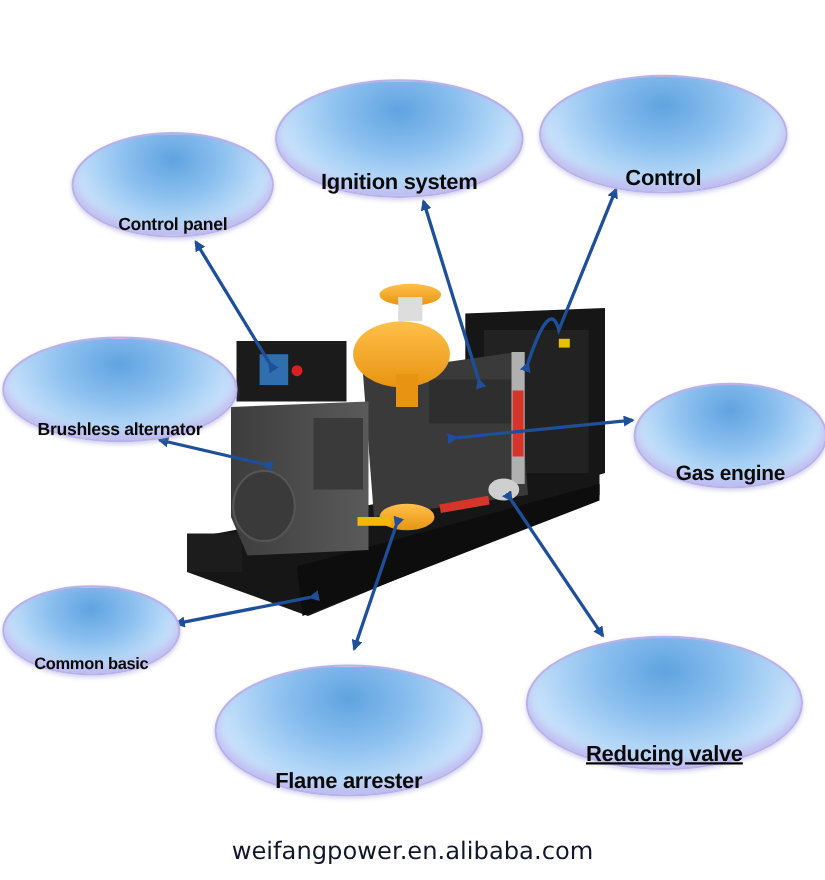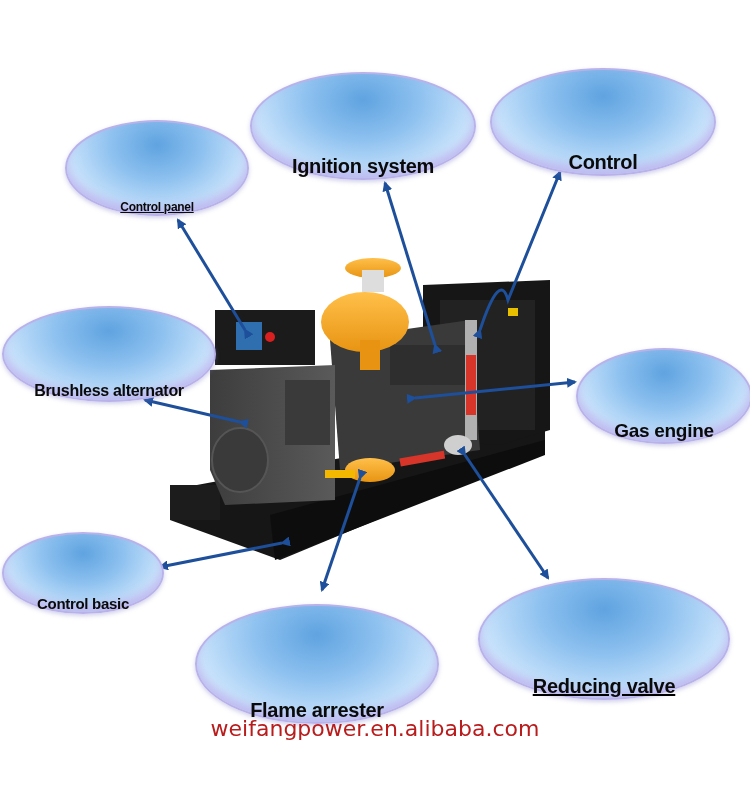--- a/index.html
+++ b/index.html
@@ -5,21 +5,21 @@
   html,body{margin:0;padding:0;background:#ffffff;}
   body{width:750px;height:800px;position:relative;overflow:hidden;font-family:"Liberation Sans","DejaVu Sans",sans-serif;}
   .bubble{position:absolute;border-radius:50%;
     background:radial-gradient(ellipse at 50% 25%, #5fa3e0 0%, #8cc0ef 35%, #c7e2fb 70%, #e8f4ff 100%);
     box-shadow:inset 0 -6px 10px rgba(180,150,230,0.55), 0 2px 4px rgba(120,120,200,0.35);
     border:2px solid #b9b2ea;
     display:flex;align-items:flex-end;justify-content:center;}
   .bubble span{font-weight:900;color:#0a0a0a;letter-spacing:-0.3px;white-space:nowrap;font-family:"Liberation Sans",sans-serif;}
   svg.arrows{position:absolute;left:0;top:0;}
   .machine{position:absolute;left:0;top:0;}
-  .footer{position:absolute;left:0;width:750px;top:716px;text-align:center;color:#b91c1c;font-size:22px;font-family:"DejaVu Sans",sans-serif;}
+  .footer{position:absolute;left:0;width:750px;top:762px;text-align:center;color:#0f172a;font-size:22px;font-family:"DejaVu Sans",sans-serif;}
 </style>
 </head>
 <body>
 
 <svg class="machine" width="750" height="800" viewBox="0 0 750 800">
   <defs>
     <linearGradient id="yel" x1="0" y1="0" x2="0" y2="1">
       <stop offset="0" stop-color="#ffc04a"></stop>
         <stop offset="1" stop-color="#e89412"></stop>
     </linearGradient>
@@ -88,36 +88,36 @@
     <path d="M480,330 Q500,270 508,300 L560,172" marker-end="url(#ah)" marker-start="url(#ah)"></path>
     <line x1="240" y1="422" x2="145" y2="400" marker-end="url(#ah)" marker-start="url(#ah)"></line>
     <line x1="415" y1="398" x2="575" y2="382" marker-end="url(#ah)" marker-start="url(#ah)"></line>
     <line x1="282" y1="543" x2="160" y2="567" marker-end="url(#ah)" marker-start="url(#ah)"></line>
     <line x1="360" y1="478" x2="322" y2="590" marker-end="url(#ah)" marker-start="url(#ah)"></line>
     <line x1="465" y1="455" x2="548" y2="578" marker-end="url(#ah)" marker-start="url(#ah)"></line>
   </g>
 </svg>
 
 <div class="bubble" style="left:65px;top:120px;width:180px;height:92px;">
-  <span style="font-size:12px;text-decoration:underline;">Control panel</span>
+  <span style="font-size:16px;">Control panel</span>
 </div>
 <div class="bubble" style="left:250px;top:72px;width:222px;height:104px;">
   <span style="font-size:20px;">Ignition system</span>
 </div>
 <div class="bubble" style="left:490px;top:68px;width:222px;height:104px;">
   <span style="font-size:20px;">Control</span>
 </div>
 <div class="bubble" style="left:2px;top:306px;width:210px;height:92px;">
   <span style="font-size:16px;">Brushless alternator</span>
 </div>
 <div class="bubble" style="left:576px;top:348px;width:172px;height:92px;">
   <span style="font-size:19px;">Gas engine</span>
 </div>
 <div class="bubble" style="left:2px;top:532px;width:158px;height:78px;">
-  <span style="font-size:15px;">Control basic</span>
+  <span style="font-size:15px;">Common basic</span>
 </div>
 <div class="bubble" style="left:195px;top:604px;width:240px;height:116px;">
   <span style="font-size:20px;">Flame arrester</span>
 </div>
 <div class="bubble" style="left:478px;top:578px;width:248px;height:118px;text-decoration:underline;">
   <span style="font-size:20px;">Reducing valve</span>
 </div>
 
 <div class="footer">weifangpower.en.alibaba.com</div>
 

